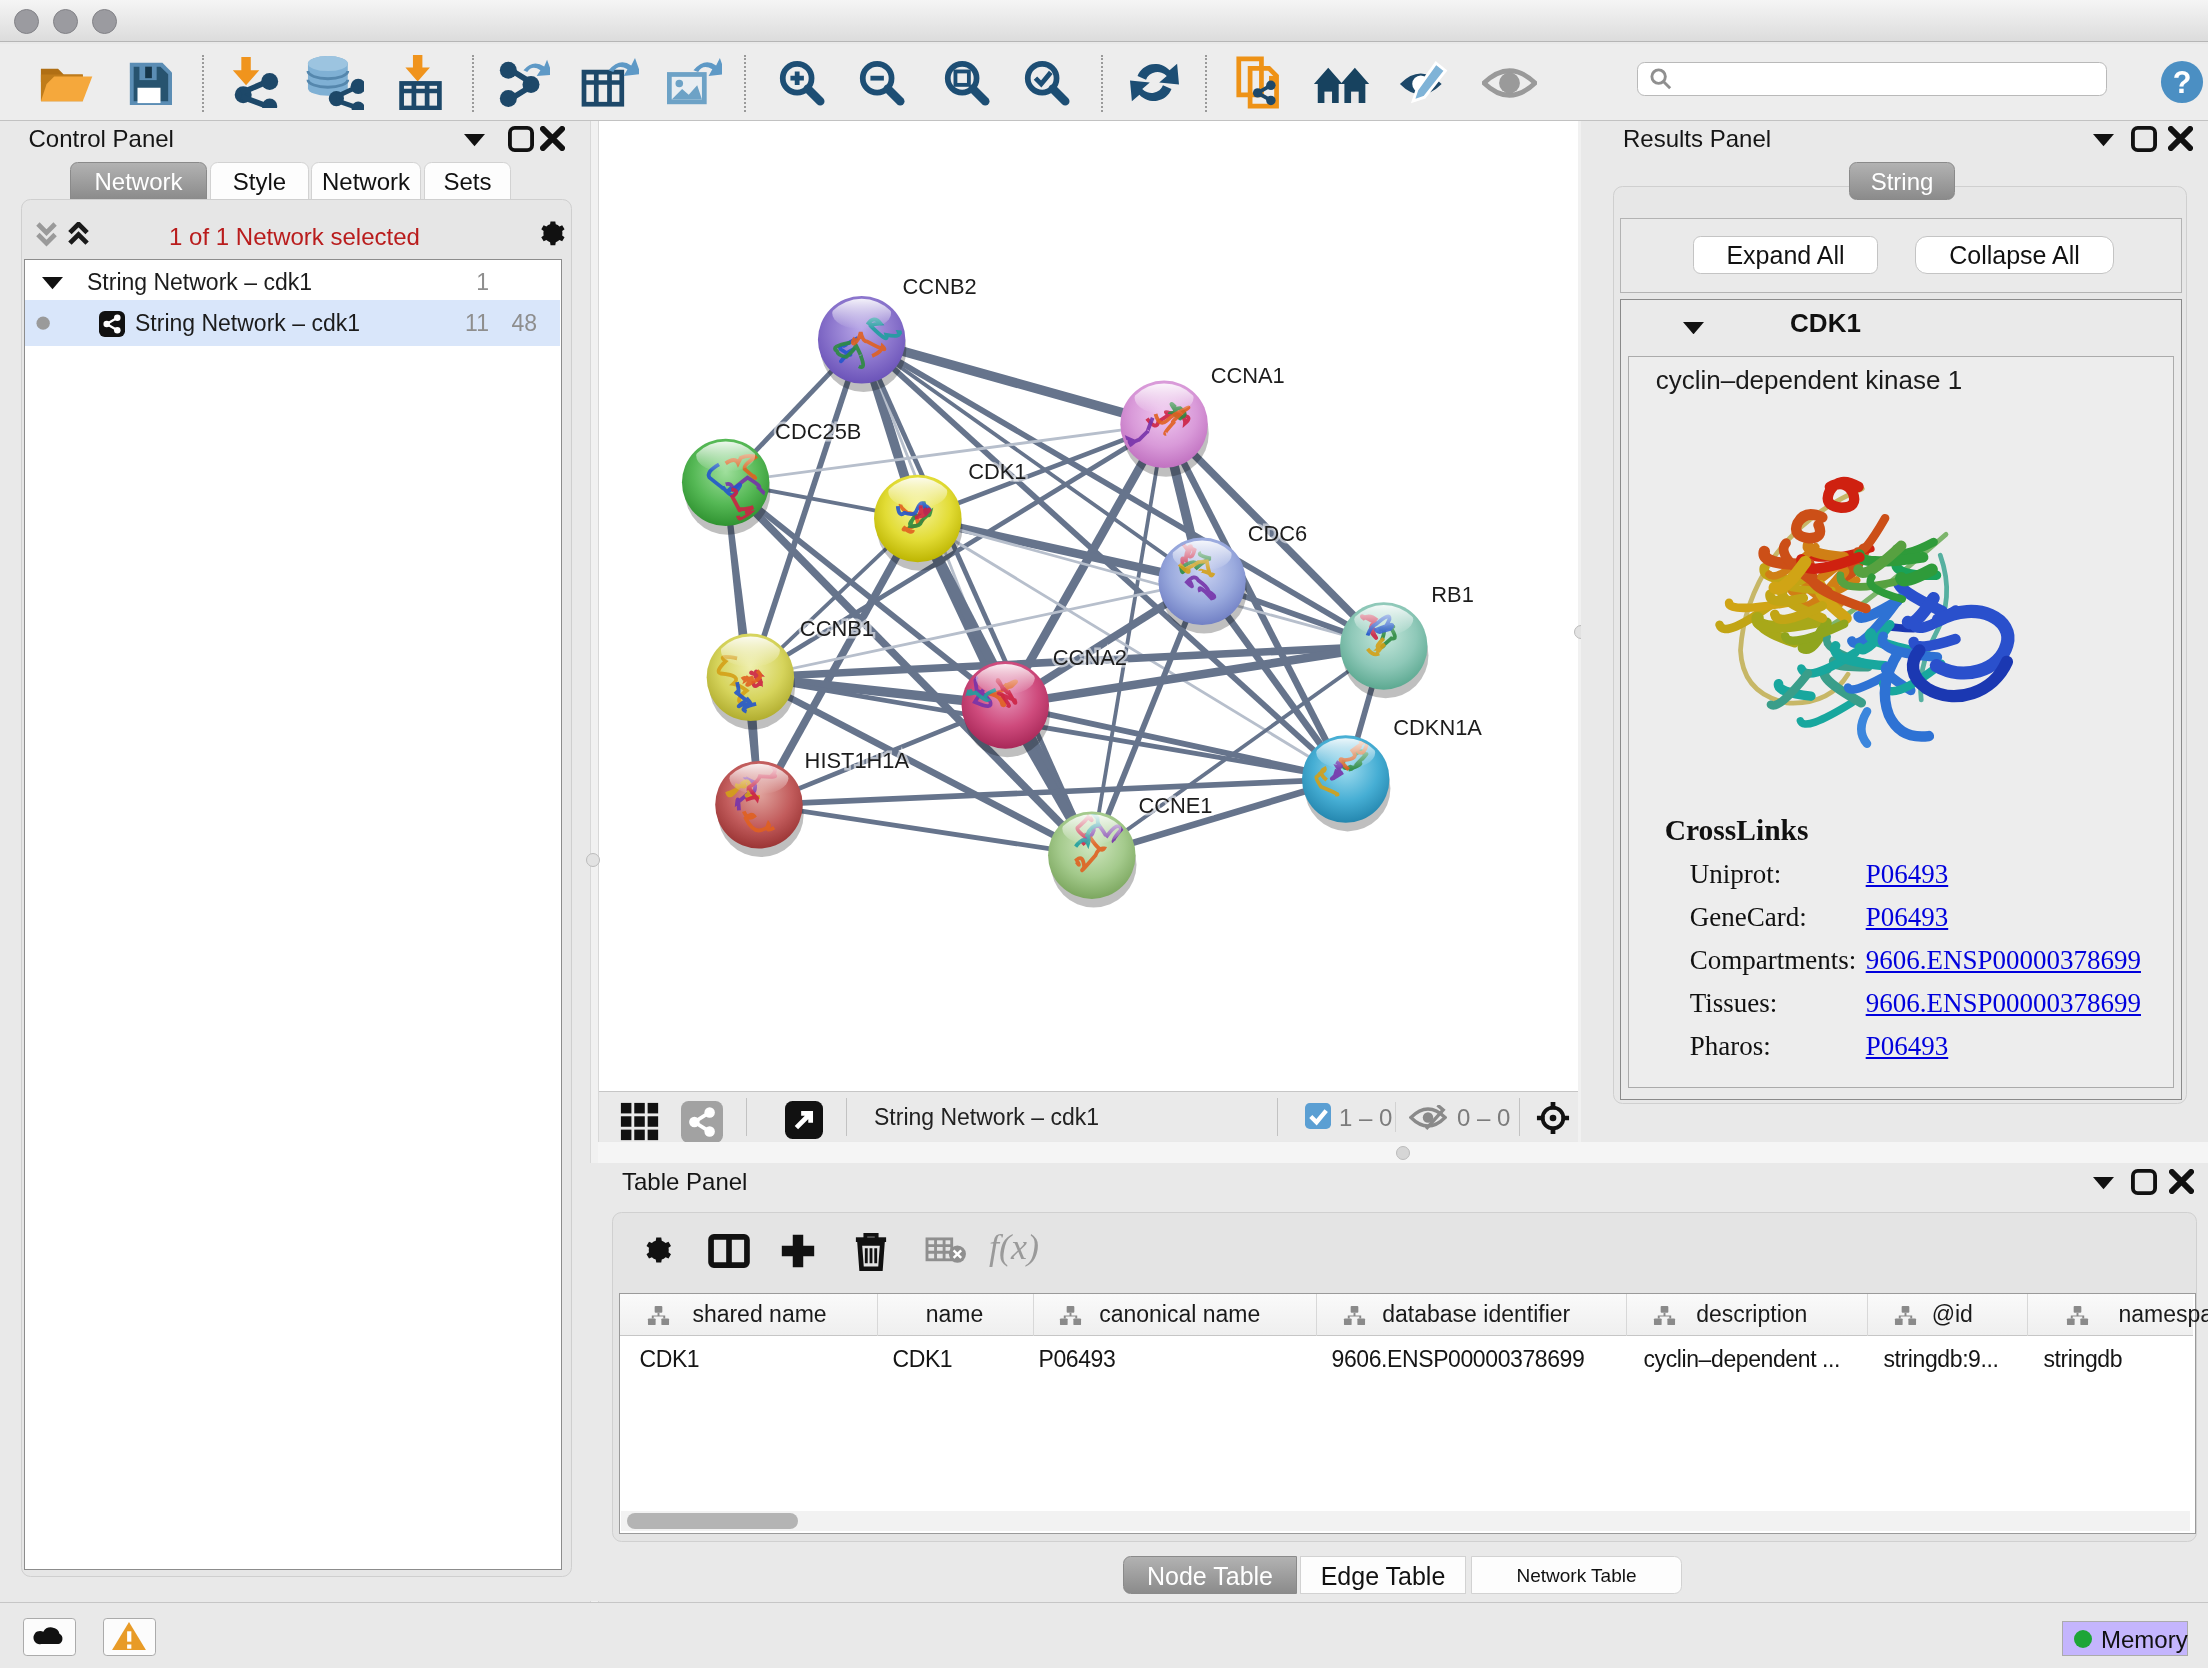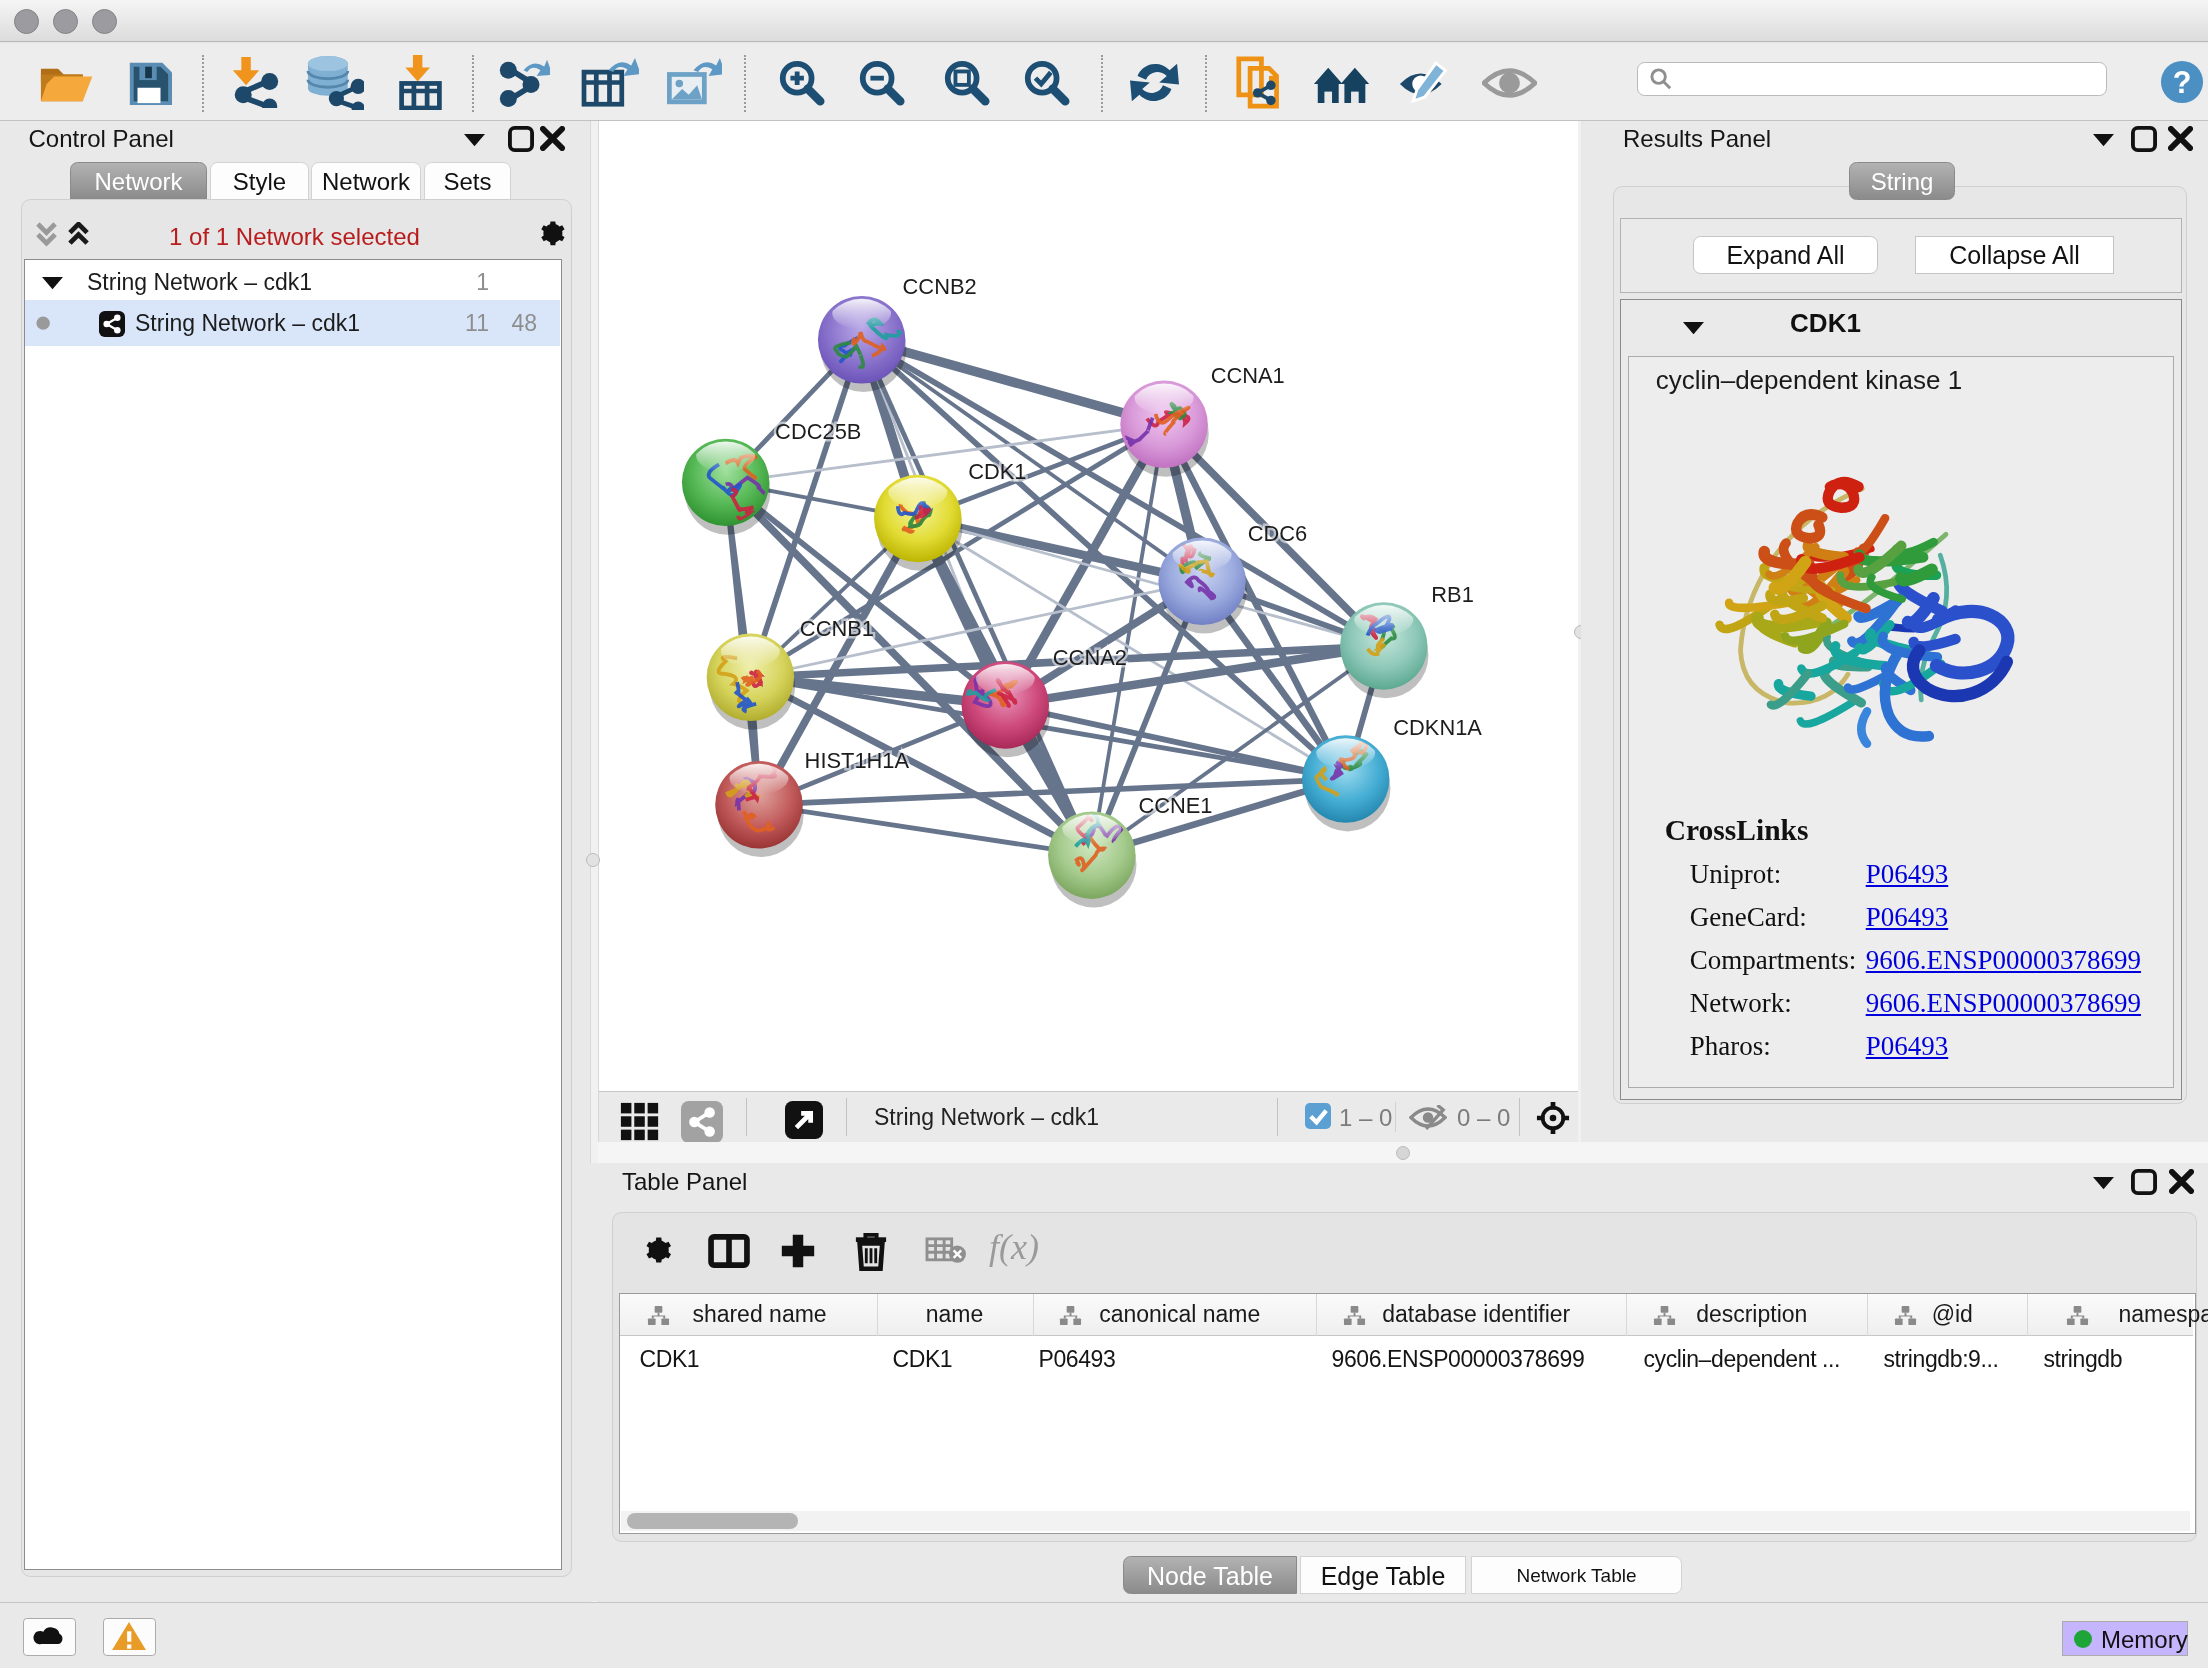--- a/index.html
+++ b/index.html
@@ -583,21 +583,21 @@
  <svg class="abs" style="left:550px;top:4.8px" width="26" height="26" viewBox="0 0 27 27">
         <rect x="2" y="2" width="23" height="23" rx="5" fill="none" stroke="#111" stroke-width="4"></rect>
       </svg>
  <svg class="abs" style="left:587px;top:4.8px" width="25" height="25" viewBox="0 0 26 26">
         <path d="M3 3 L23 23 M23 3 L3 23" stroke="#111" stroke-width="6" stroke-linecap="round"></path>
       </svg>
  <div class="abs" style="left:32px;top:65px;width:574px;height:918px;background:#e7e7e7;border:1px solid #cfcfcf;border-radius:9.5px"></div>
  <div class="abs seltab" style="left:268px;top:41px;width:106px;height:38px;border-radius:7.6px;text-align:center;font-size:24px;line-height:38px">String</div>
  <div class="abs" style="left:39px;top:97px;width:562px;height:75px;background:#eaeaea;border:1.9px solid #b3b3b3">
    <div class="abs" style="left:72px;top:17px;width:185px;height:38px;background:#fff;border:1px solid #c4c4c4;border-radius:7.6px;text-align:center;font-size:25px;line-height:36px;color:#111">Expand All</div>
-   <div class="abs" style="left:294px;top:17px;width:199px;height:38px;background:#fff;border:1px solid #c4c4c4;border-radius:0;text-align:center;font-size:25px;line-height:36px;color:#111">Collapse All</div>
+   <div class="abs" style="left:294px;top:17px;width:199px;height:38px;background:#fff;border:1px solid #c4c4c4;border-radius:12px;text-align:center;font-size:25px;line-height:36px;color:#111">Collapse All</div>
  </div>
  <div class="abs" style="left:39px;top:178px;width:562px;height:801px;background:#eaeaea;border:1.9px solid #8a8a8a">
    <svg class="abs" style="left:62px;top:20px" width="21" height="14.3" viewBox="0 0 22 15">
           <path d="M0 2 h22 l-11 13z" fill="#111"></path>
         </svg>
    <span class="abs" style="left:19px;top:7.6px;width:371px;text-align:center;font-size:26px;font-weight:bold;color:#111">CDK1</span>
    <div class="abs" style="left:6.7px;top:56px;width:546px;height:732px;background:#ededed;border:1px solid #ababab">
      <div class="abs" style="left:27px;top:7.6px;font-size:26px;color:#1a1a1a">cyclin–dependent kinase 1</div>
      <svg class="abs" style="left:43px;top:103px" width="352" height="301" viewBox="0 0 370 316">
             <g fill="none" stroke-linecap="round">
@@ -674,21 +674,21 @@
             </div>
        <div style="position:relative;height:43px">
               <span style="position:absolute;left:61px">GeneCard:</span>
               <a class="lnk" style="position:absolute;left:237px">P06493</a>
             </div>
        <div style="position:relative;height:43px">
               <span style="position:absolute;left:61px">Compartments:</span>
               <a class="lnk" style="position:absolute;left:237px">9606.ENSP00000378699</a>
             </div>
        <div style="position:relative;height:43px">
-              <span style="position:absolute;left:61px">Network:</span>
+              <span style="position:absolute;left:61px">Tissues:</span>
               <a class="lnk" style="position:absolute;left:237px">9606.ENSP00000378699</a>
             </div>
        <div style="position:relative;height:43px">
               <span style="position:absolute;left:61px">Pharos:</span>
               <a class="lnk" style="position:absolute;left:237px">P06493</a>
             </div>
      </div>
    </div>
  </div>
 </div>

